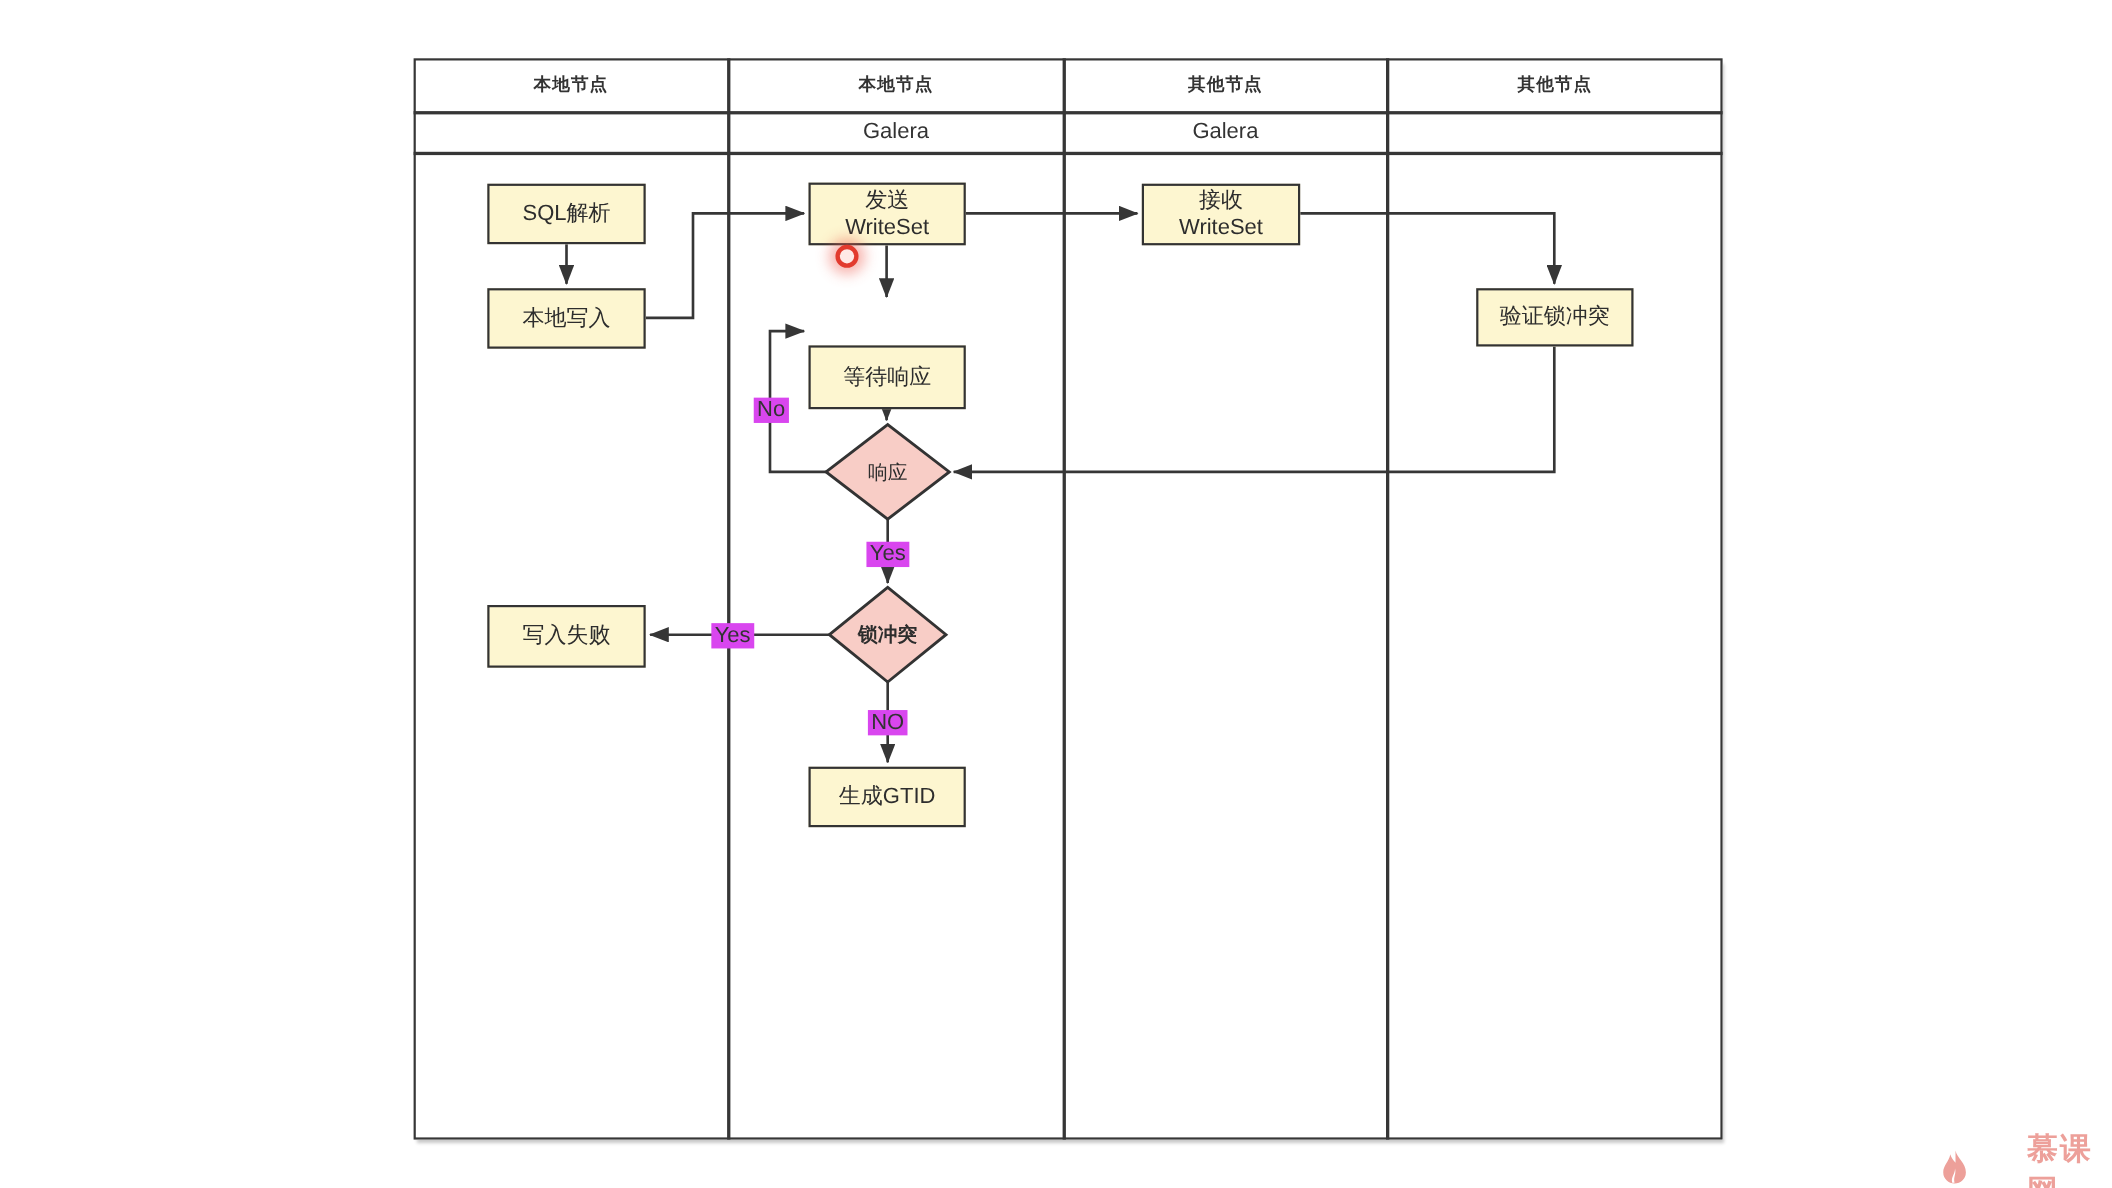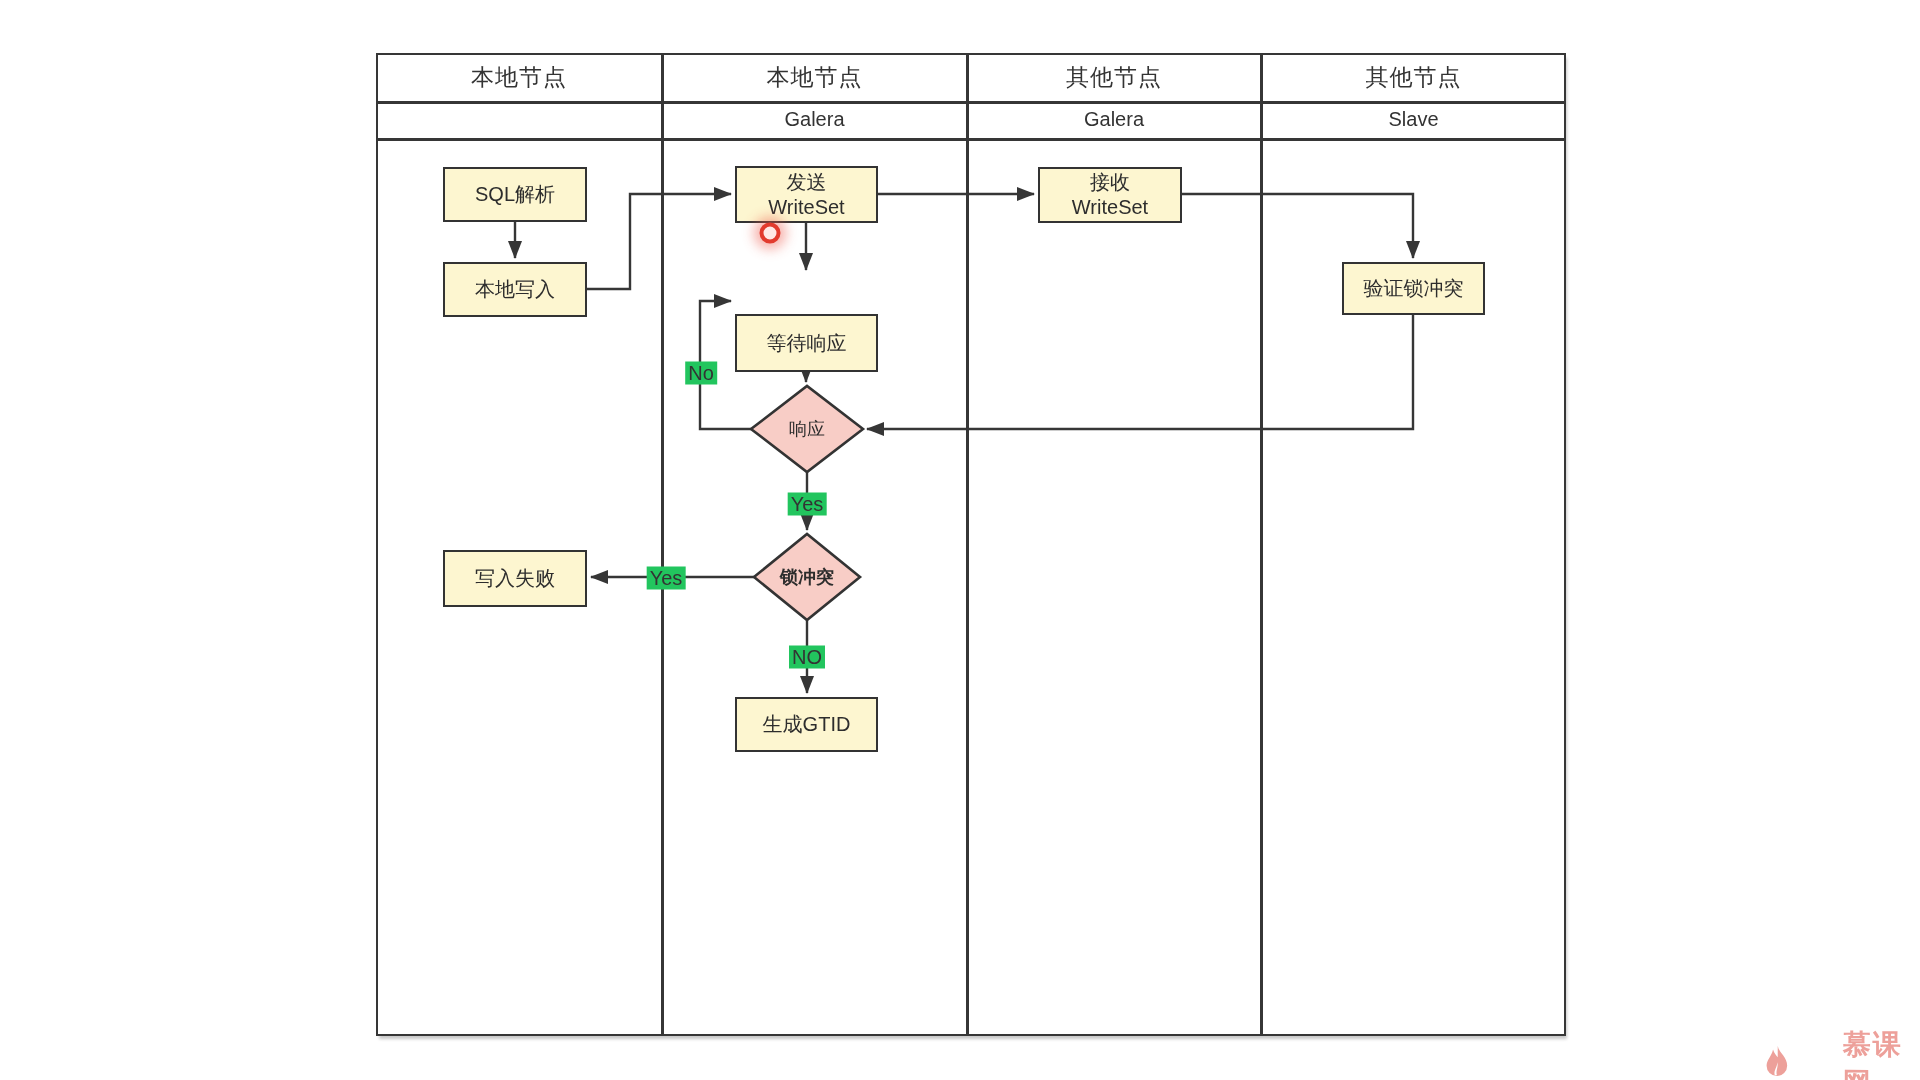--- a/index.html
+++ b/index.html
@@ -7,32 +7,32 @@
     position:relative;width:1920px;height:1080px;overflow:hidden;background:#ffffff;
     font-family:"Liberation Sans","DejaVu Sans",sans-serif;color:#2d2d2d;
   }
   
   #frame{position:absolute;box-sizing:border-box;border:2.5px solid #363636;
          box-shadow:2px 4px 3px -1px rgba(0,0,0,.22);background:transparent;}
   .vline{position:absolute;width:2.5px;background:#363636;}
   .hline{position:absolute;height:2.5px;background:#363636;}
   .lane-cell{position:absolute;display:flex;align-items:center;justify-content:center;
              color:#333;}
-  .lane-group{font-size:23px;letter-spacing:1px;}
+  .lane-group{font-size:16px;letter-spacing:1px;font-weight:bold;}
   .lane-name{font-size:20px;}
   
   .node{position:absolute;box-sizing:border-box;background:#fdf6d0;border:2.5px solid #333;
         display:flex;align-items:center;justify-content:center;text-align:center;
         font-size:20px;line-height:1.25;white-space:pre-line;z-index:3;}
   .dnode-label{position:absolute;transform:translate(-50%,-50%);font-size:18px;
                color:#2d2d2d;z-index:3;}
   
   #edges{position:absolute;left:0;top:0;z-index:2;pointer-events:none;}
   
-  .edge-label{position:absolute;transform:translate(-50%,-50%);background:#22c55e;
+  .edge-label{position:absolute;transform:translate(-50%,-50%);background:#d946ef;
               padding:0 3px;font-size:20px;color:#333;z-index:4;}
   
   #laser{position:absolute;transform:translate(-50%,-50%);width:13px;height:13px;
          border-radius:50%;background:#ffe9e6;border:4px solid #e23b2e;z-index:5;
          box-shadow:0 0 12px 6px rgba(238,90,78,.45);}
   
   #watermark{position:absolute;display:flex;align-items:center;gap:5px;z-index:5;}
   #watermark .brand{font-size:28px;font-weight:600;letter-spacing:2px;color:#eda09a;margin-left:48px;}
 </style>
 </head>
@@ -72,21 +72,20 @@
     <div class="vline" style="left: 966px; top: 53px; height: 983px;"></div>
     <div class="vline" style="left: 1260px; top: 53px; height: 983px;"></div>
     <div class="hline" style="left: 376px; top: 101px; width: 1190px;"></div>
     <div class="hline" style="left: 376px; top: 138px; width: 1190px;"></div>
     <div class="lane-cell lane-group" style="left: 376px; top: 53px; width: 286px; height: 48px;">本地节点</div>
     <div class="lane-cell lane-group" style="left: 662px; top: 53px; width: 305px; height: 48px;">本地节点</div>
     <div class="lane-cell lane-name" style="left: 662px; top: 101px; width: 305px; height: 37px;">Galera</div>
     <div class="lane-cell lane-group" style="left: 967px; top: 53px; width: 294px; height: 48px;">其他节点</div>
     <div class="lane-cell lane-name" style="left: 967px; top: 101px; width: 294px; height: 37px;">Galera</div>
     <div class="lane-cell lane-group" style="left: 1261px; top: 53px; width: 305px; height: 48px;">其他节点</div>
-    <div class="lane-cell lane-name" style="left: 1261px; top: 101px; width: 305px; height: 37px;">Slave</div>
     <div class="node" style="left: 443px; top: 167px; width: 144px; height: 55px;">SQL解析</div>
     <div class="node" style="left: 443px; top: 262px; width: 144px; height: 55px;">本地写入</div>
     <div class="node" style="left: 735px; top: 166px; width: 143px; height: 57px;">发送
 WriteSet</div>
     <div class="node" style="left: 1038px; top: 167px; width: 144px; height: 56px;">接收
 WriteSet</div>
     <div class="node" style="left: 735px; top: 274px; width: 143px; height: 58px; margin-top: 40px;">等待响应</div>
     <div class="node" style="left: 1342px; top: 262px; width: 143px; height: 53px;">验证锁冲突</div>
     <div class="dnode-label" style="left: 807px; top: 429px;">响应</div>
     <div class="dnode-label" style="left: 807px; top: 577px; font-weight: bold;">锁冲突</div>

